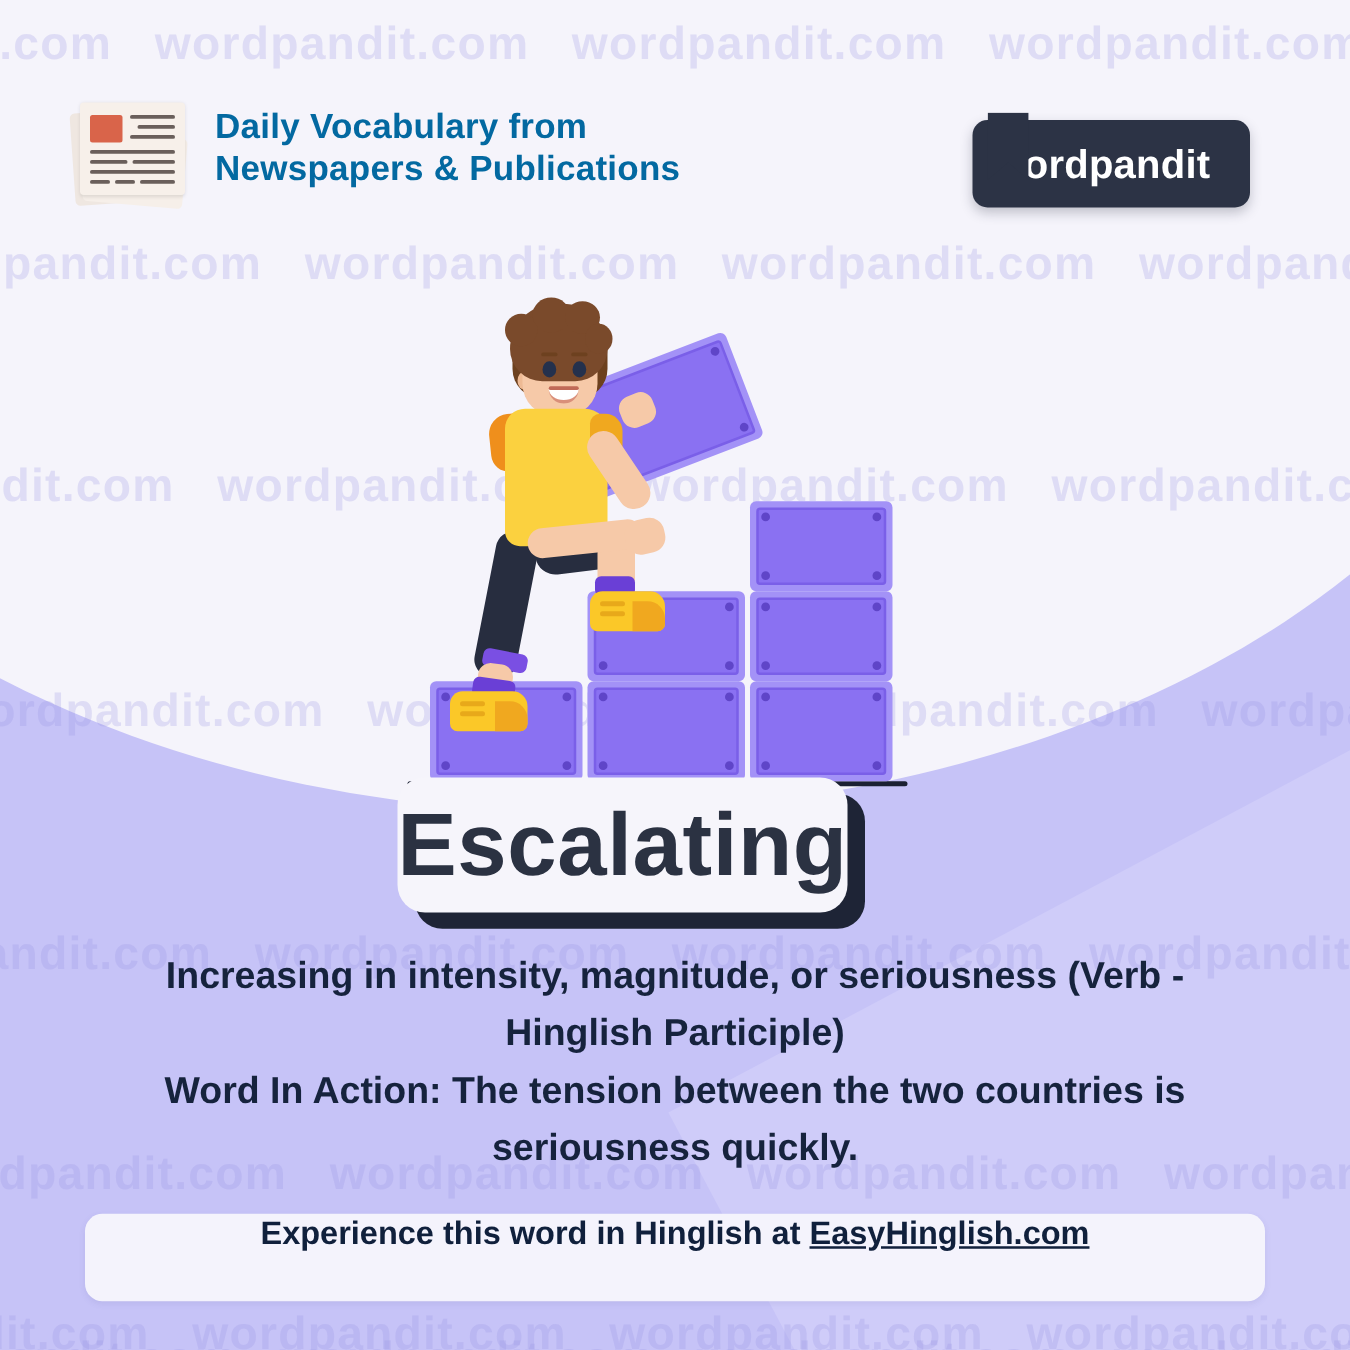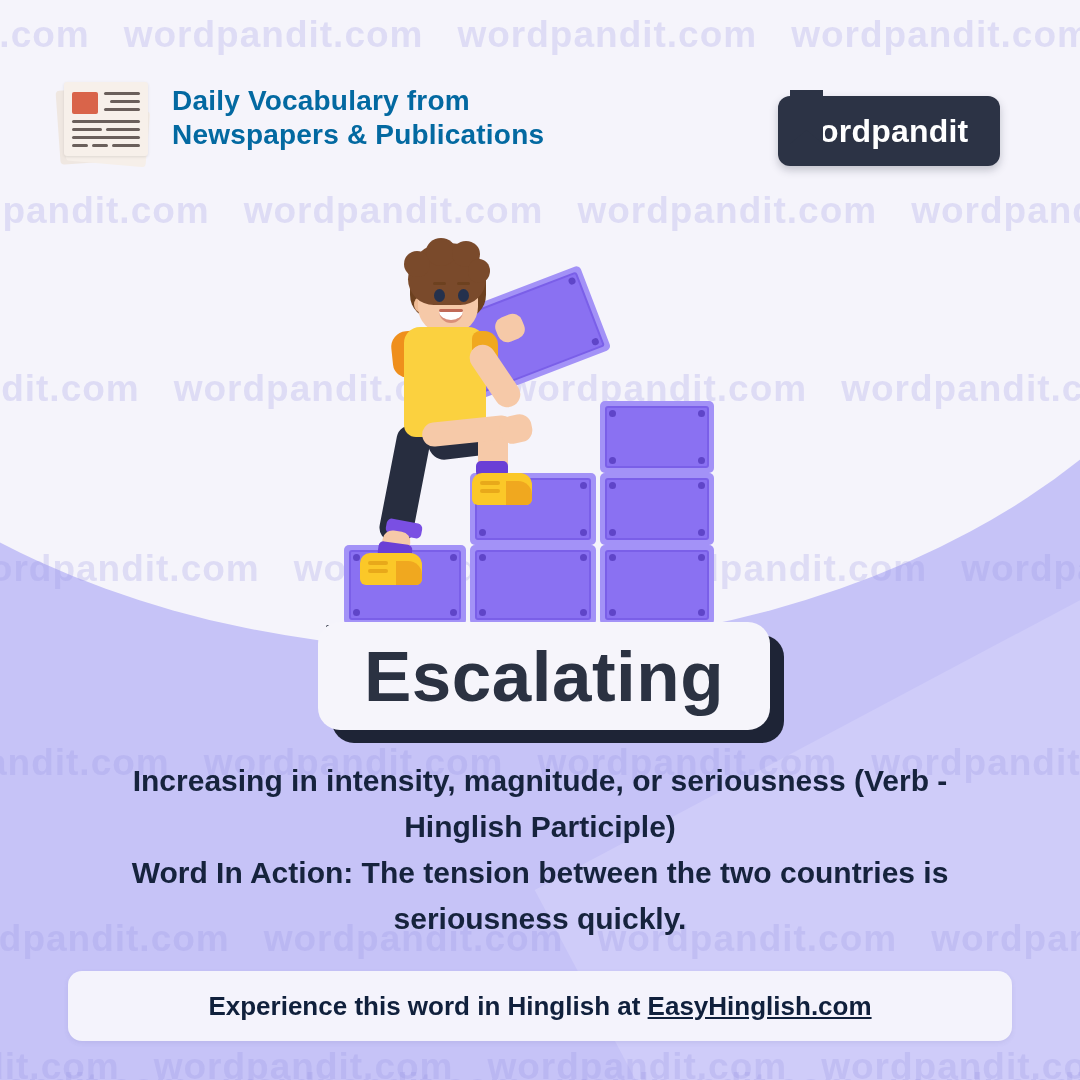--- a/index.html
+++ b/index.html
@@ -271,21 +271,21 @@
     position:absolute; right:0; top:8px; width:26px; height:24px;
     background:#f0a81f; border-radius:0 14px 6px 0;
   }
   .lace{ position:absolute; width:20px; height:4px; background:#e8a91a; border-radius:2px; left:8px; }
   .lace.a{ top:8px; } .lace.b{ top:16px; }
 
   
   .word-card-wrap{ position:absolute; left:318px; top:622px; z-index:25; }
   .word-card{
     position:relative;
-    width:452px; height:108px;
+    width:360px; height:108px;
     background:#f6f5fb;
     border-radius:22px;
     box-shadow:14px 13px 0 0 #1e2436;
     display:flex; align-items:center; justify-content:center;
   }
   .word-card .word{
     font-size:71px; font-weight:800;
     color:#2b3242; letter-spacing:.5px;
     line-height:1;
   }
@@ -297,21 +297,21 @@
     font-size:30px; font-weight:800; line-height:1.53;
     color:#16233d;
   }
 
   
   .footer{
     position:absolute; left:68px; top:971px;
     width:944px; height:70px;
     background:#f4f3fc;
     border-radius:14px;
-    display:flex; align-items:center; justify-content:center;
+    display:flex; justify-content:center;
     z-index:25;
     box-shadow:0 2px 5px rgba(80,76,150,.10);
   }
   .footer-text{
     font-size:26px; font-weight:800; color:#10203c;
   }
   .footer-link{ text-decoration:underline; color:#10203c; }
 </style>
 </head>
 <body>

